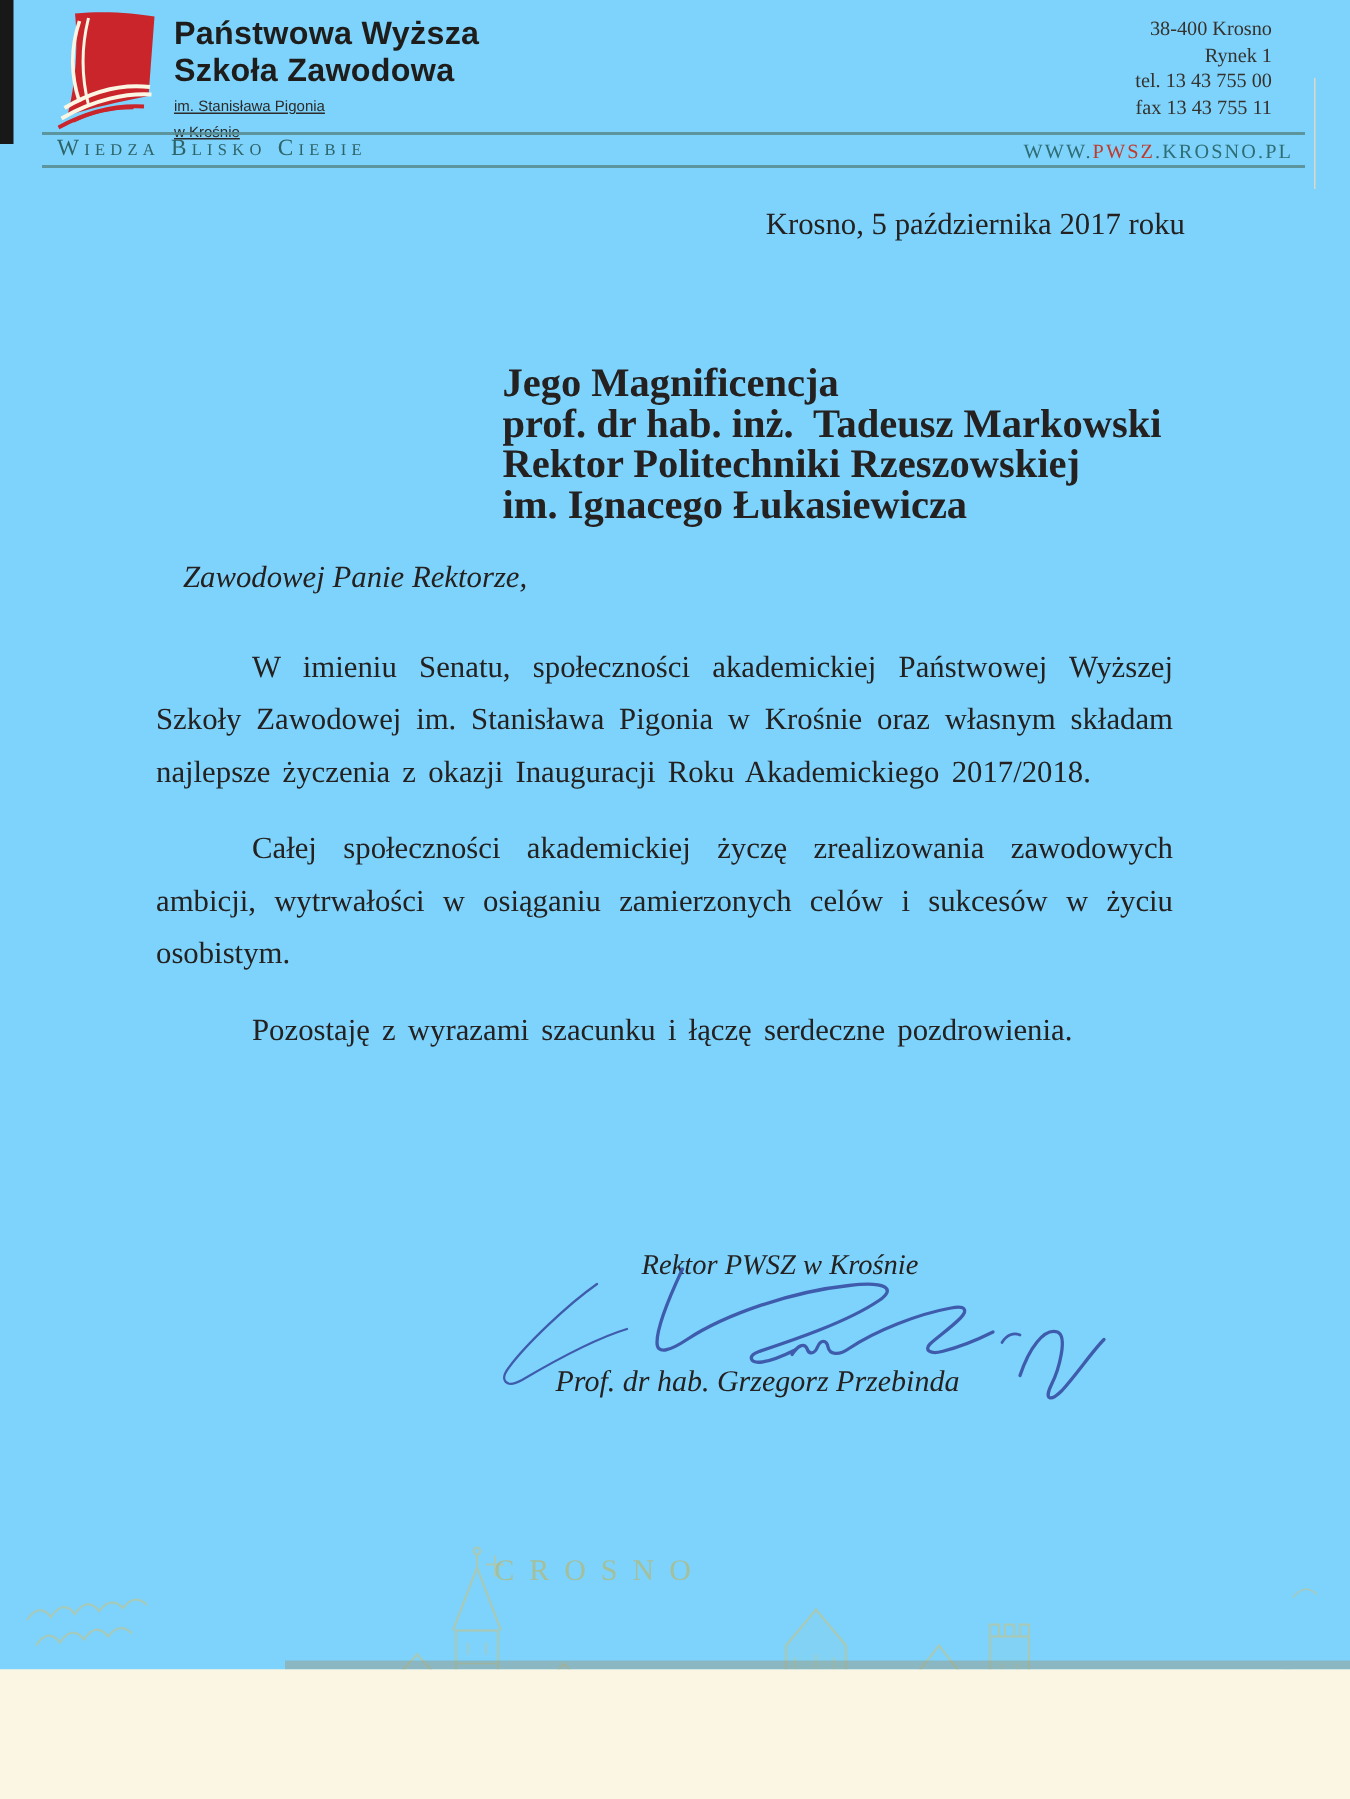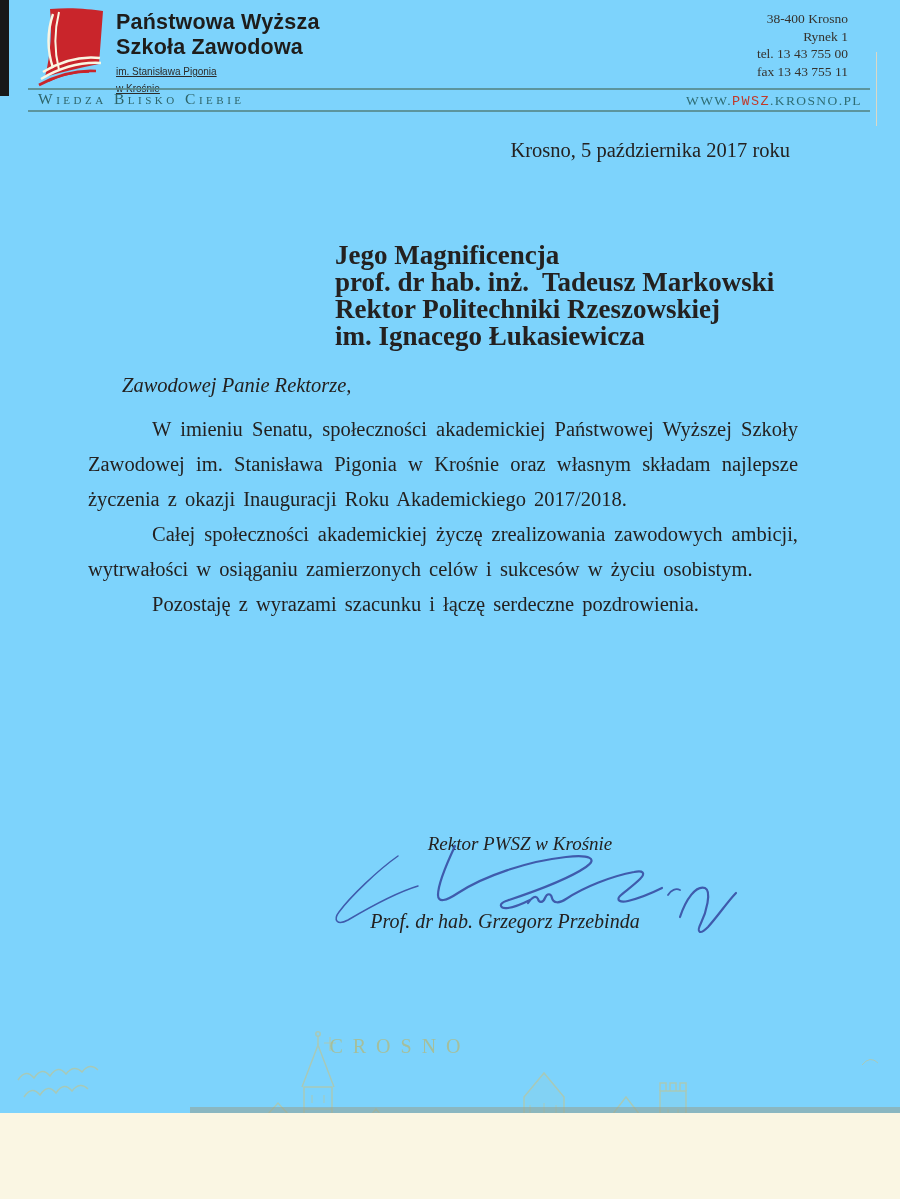--- a/index.html
+++ b/index.html
@@ -21,28 +21,28 @@
   .school-l3{margin-top:3px;}
   .contact{position:absolute;top:10px;right:52px;text-align:right;font-size:13.5px;line-height:17.5px;color:#35322d;}
   .rule{position:absolute;left:28px;right:30px;height:2px;background:#56898c;opacity:.85;}
   .rule-top{top:88px;}
   .rule-bottom{top:110px;}
   .tagline{
     position:absolute;left:38px;top:90px;
     font-variant:small-caps;letter-spacing:3.5px;font-size:15.5px;color:#2e6468;
   }
   .website{position:absolute;right:38px;top:93px;font-size:13.5px;letter-spacing:1.4px;color:#2f6d74;}
-  .website .red{color:#c03a2b;font-family:Liberation Mono, monospace;}
+  .website .red{color:#c03a2b;}
 
   
   .dateline{position:absolute;top:139px;right:110px;font-size:20.5px;color:#242120;}
   .addressee{position:absolute;left:335px;top:242px;font-size:27px;font-weight:bold;line-height:27px;color:#242120;}
   .salutation{position:absolute;left:122px;top:374px;font-size:20.5px;font-style:italic;}
   .body-text{position:absolute;left:88px;top:412px;width:710px;font-size:20.5px;line-height:35px;text-align:justify;word-spacing:3px;}
-  .body-text p{margin:0;text-indent:64px;}
+  .body-text p{margin:16px;text-indent:64px;}
 
   .sig-title{position:absolute;left:330px;top:833px;width:380px;text-align:center;font-size:19px;font-style:italic;}
   .signature-svg{position:absolute;left:328px;top:843px;z-index:3;}
   .sig-name{position:absolute;left:315px;top:910px;width:380px;text-align:center;font-size:20px;font-style:italic;}
 
   
   .engraving{position:absolute;left:0;top:1025px;}
 </style>
 </head>
 <body>

